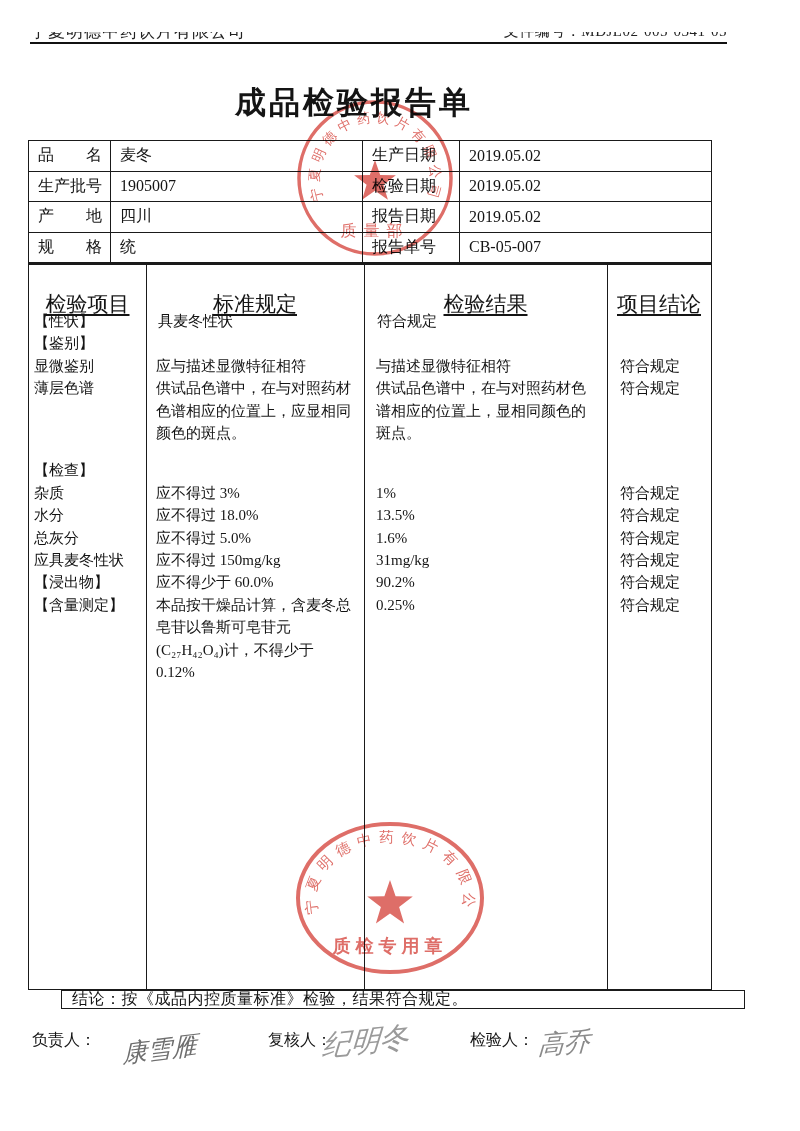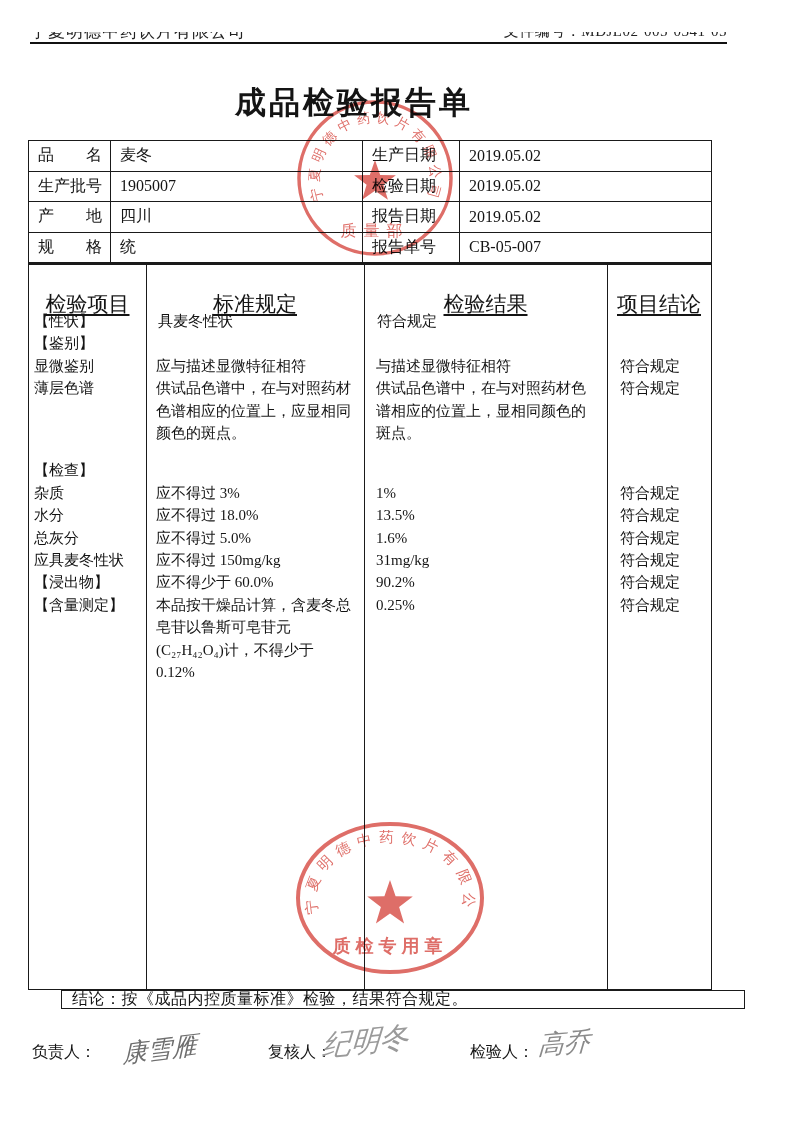--- a/index.html
+++ b/index.html
@@ -41,21 +41,21 @@
   .cell-result{padding-left:12px;padding-right:8px;}
   .cell-conclusion{padding-left:13px;}
   .insp-body .insp-row:nth-of-type(5){margin-top:15px;} 
 
   
   .conclusion{position:absolute;left:28px;top:990px;width:684px;height:19px;
               border:1px solid #1a1a1a;box-sizing:border-box;display:flex;align-items:center;
               padding-left:10px;font-size:16px;letter-spacing:.5px;margin-left:33px;}
 
   
-  .sig-label{position:absolute;font-size:16px;margin-top:12px;}
+  .sig-label{position:absolute;font-size:16px;}
   .lab-resp{left:32px;top:1030px;} .lab-review{left:268px;top:1030px;} .lab-inspect{left:470px;top:1030px;}
   .sig{position:absolute;font-style:italic;font-family:"DejaVu Serif",serif;}
   .sig-resp{left:122px;top:1033px;color:#6e6e6e;font-size:25px;transform:rotate(-7deg) skewX(-6deg);}
   .sig-review{left:322px;top:1022px;color:#9a9a9a;font-size:29px;transform:rotate(-6deg) skewX(-10deg);}
   .sig-inspect{left:538px;top:1026px;color:#8a8a8a;font-size:26px;transform:rotate(-5deg) skewX(-8deg);}
 
   
   .stamp{position:absolute;mix-blend-mode:multiply;opacity:.85;}
   .stamp-top{left:293px;top:96px;}
   .stamp-bottom{left:294px;top:820px;}

